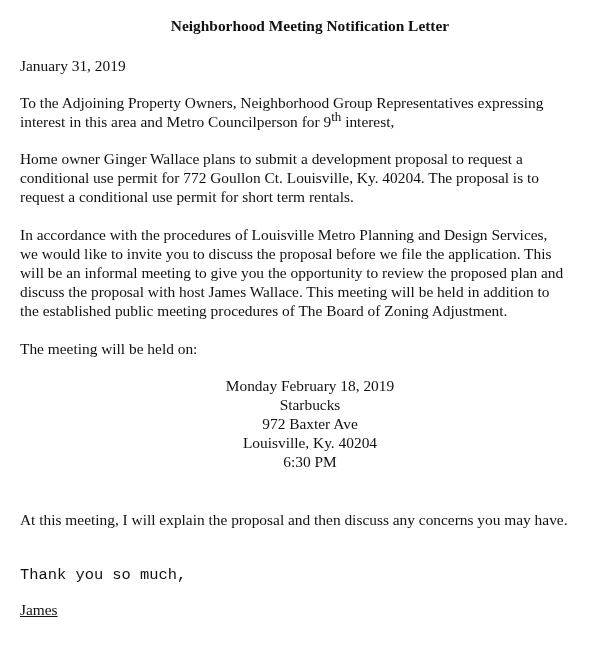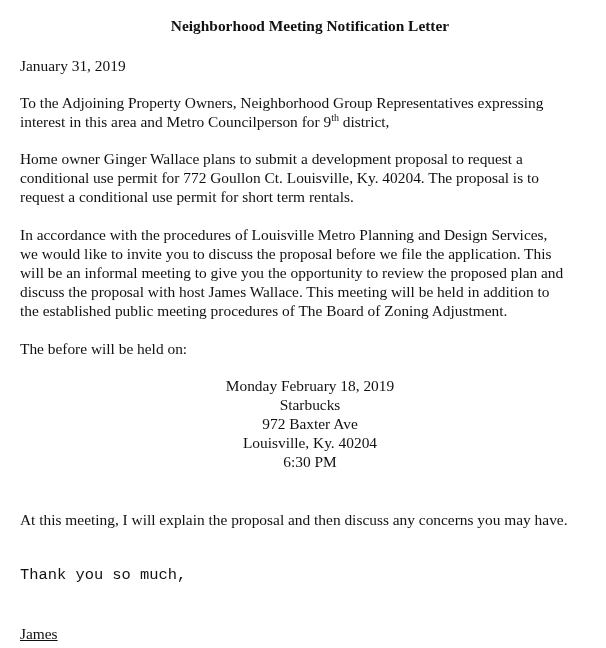--- a/index.html
+++ b/index.html
@@ -19,60 +19,60 @@
     }
     .abs { position: absolute; margin: 0; }
     .title {
       left: 0; width: 620px; top: 16px;
       text-align: center;
       font-weight: bold;
       font-size: 15.4px;
     }
     .left { left: 20px; }
     .para { width: 590px; }
-    sup { font-size: 10px; line-height: 0; vertical-align: 6px; }
+    sup { font-size: 13px; line-height: 0; vertical-align: 6px; }
     .center-block {
       left: 0; width: 620px; top: 376px;
       text-align: center;
     }
     .center-block div { height: 19px; }
   </style>
 </head>
 <body>
 
 <h1 class="abs title" style="font-size:15.4px;line-height:19px;">Neighborhood Meeting Notification Letter</h1>
 
 <p class="abs left" style="top:56px;">January 31, 2019</p>
 
 <div class="abs left para" style="top:93px;">
   <div>To the Adjoining Property Owners, Neighborhood Group Representatives expressing</div>
-  <div><span>interest in this area and Metro Councilperson for 9</span><sup>th</sup><span> district,</span></div>
+  <div><span>interest in this area and Metro Councilperson for 9</span><sup>th</sup><span> interest,</span></div>
 </div>
 
 <div class="abs left para" style="top:149px;">
   <div>Home owner Ginger Wallace plans to submit a development proposal to request a</div>
   <div>conditional use permit for 772 Goullon Ct. Louisville, Ky. 40204. The proposal is to</div>
   <div>request a conditional use permit for short term rentals.</div>
 </div>
 
 <div class="abs left para" style="top:225px;">
   <div>In accordance with the procedures of Louisville Metro Planning and Design Services,</div>
   <div>we would like to invite you to discuss the proposal before we file the application. This</div>
   <div>will be an informal meeting to give you the opportunity to review the proposed plan and</div>
   <div>discuss the proposal with host James Wallace. This meeting will be held in addition to</div>
   <div>the established public meeting procedures of The Board of Zoning Adjustment.</div>
 </div>
 
-<p class="abs left" style="top:339px;">The before will be held on:</p>
+<p class="abs left" style="top:339px;">The meeting will be held on:</p>
 
 <div class="abs center-block">
   <div>Monday February 18, 2019</div>
   <div>Starbucks</div>
   <div>972 Baxter Ave</div>
   <div>Louisville, Ky. 40204</div>
   <div>6:30 PM</div>
 </div>
 
 <p class="abs left" style="top:510px;width:600px;white-space:nowrap;">At this meeting, I will explain the proposal and then discuss any concerns you may have.</p>
 
 <p class="abs left" style="top:566px;font-family:Liberation Mono, monospace;">Thank you so much,</p>
 
-<p class="abs left" style="top:624px;text-decoration:underline;">James</p>
+<p class="abs left" style="top:600px;text-decoration:underline;">James</p>
 
 </body></html>

